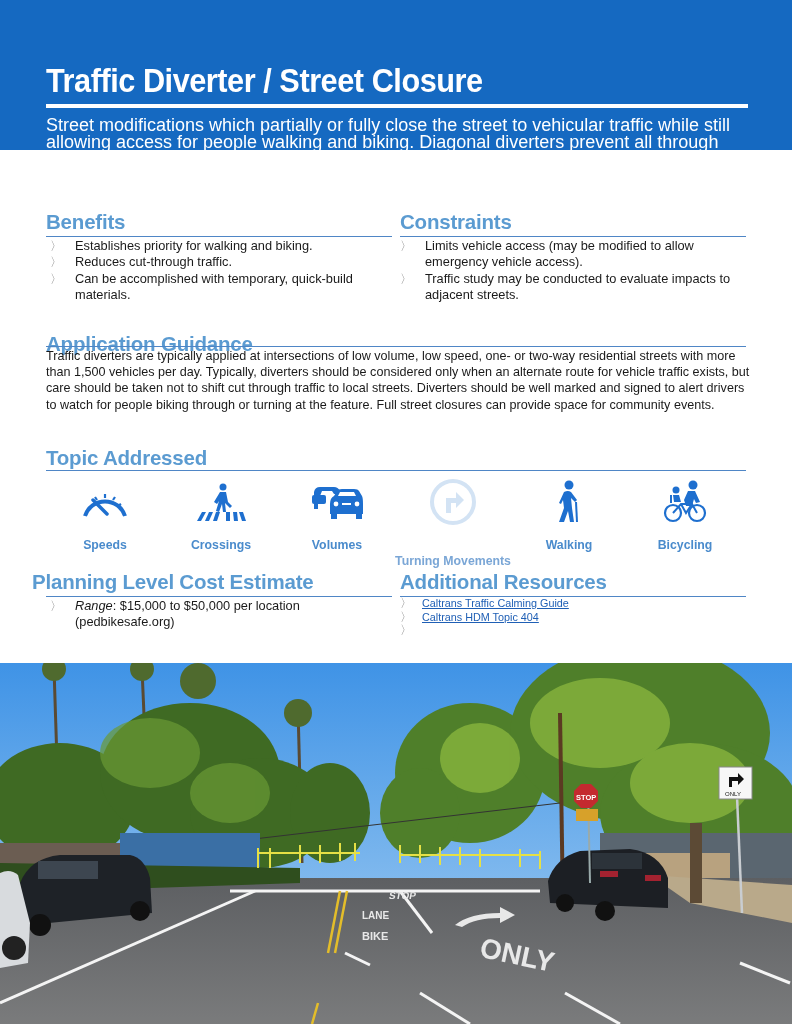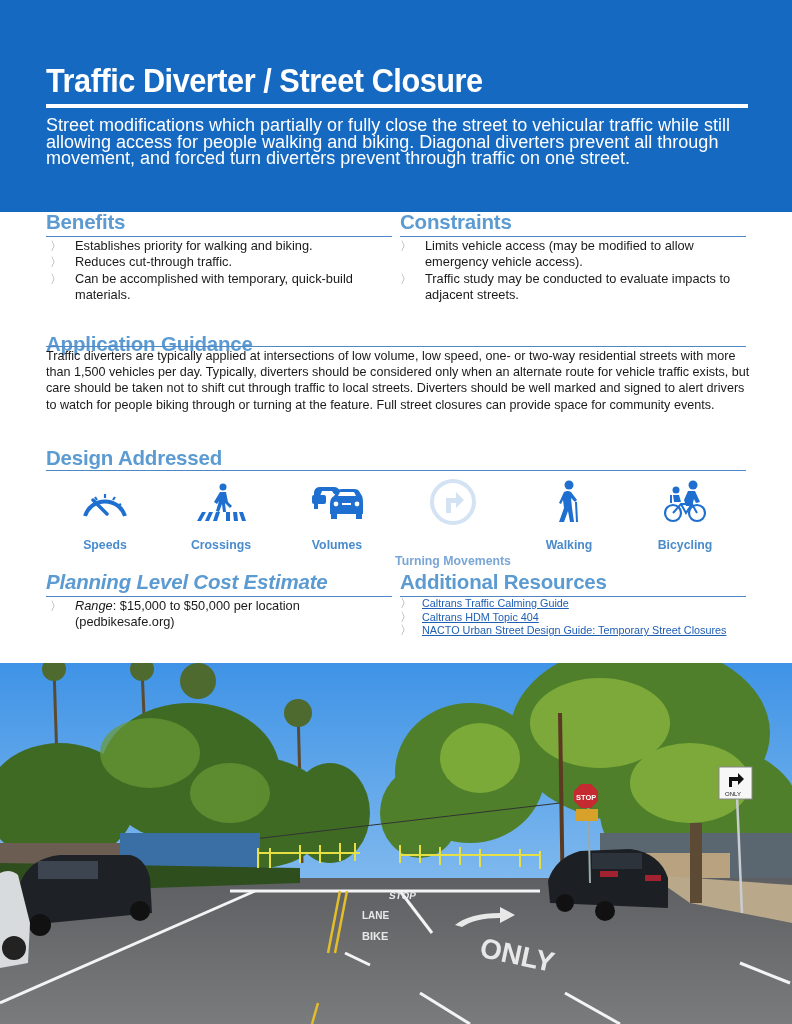--- a/index.html
+++ b/index.html
@@ -1,19 +1,19 @@
 <!DOCTYPE html>
 <html><head>
 <meta charset="utf-8">
 <style>
   * { box-sizing: border-box; margin: 0; padding: 0; }
   html, body { width: 792px; height: 1024px; background: #ffffff; overflow: hidden; }
   body { font-family: "Liberation Sans", "DejaVu Sans", sans-serif; color: #1a1a1a; position: relative; }
 
-  .hero { position: absolute; left: 0; top: 0; width: 792px; height: 212px; background: #1569c1; }
+  .hero { position: absolute; left: 0; top: 0; width: 792px; height: 150px; background: #1569c1; }
   .hero-title { position: absolute; left: 46px; top: 62px; color: #fff; font-family: "Liberation Sans", sans-serif; font-weight: bold; font-size: 33px; letter-spacing: -0.5px; transform: scaleX(0.93); transform-origin: left; white-space: nowrap; }
   .hero-rule { position: absolute; left: 46px; top: 104px; width: 702px; height: 4px; background: #ffffff; }
   .hero-desc { position: absolute; left: 46px; top: 117px; width: 710px; color: #ffffff; font-size: 18px; line-height: 16.5px; }
 
   .section-head { position: absolute; color: #5b9bd1; font-weight: bold; font-size: 20.5px; letter-spacing: -0.2px; white-space: nowrap; }
   .section-rule { position: absolute; height: 1px; background: #4f86c6; }
 
   .bullets { position: absolute; list-style: none; font-size: 12.8px; line-height: 16.3px; color: #1a1a1a; }
   .bullets li { position: relative; padding-left: 29px; }
   .bullets li .chev { position: absolute; left: 4px; top: 0; color: #8a8a8a; font-size: 12px; }
@@ -52,21 +52,21 @@
 <div class="section-rule" style="left:400px; top:236px; width:346px;"></div>
 <ul class="bullets" style="left:396px; top:238px; width:350px;">
   <li><span class="chev">〉</span><span>Limits vehicle access (may be modified to allow emergency vehicle access).</span></li>
   <li><span class="chev">〉</span><span>Traffic study may be conducted to evaluate impacts to adjacent streets.</span></li>
 </ul>
 
 <h2 class="section-head" style="left:46px; top:320px;margin-top:12px;">Application Guidance</h2>
 <div class="section-rule" style="left:46px; top:346px; width:700px;"></div>
 <p class="para">Traffic diverters are typically applied at intersections of low volume, low speed, one- or two-way residential streets with more than 1,500 vehicles per day. Typically, diverters should be considered only when an alternate route for vehicle traffic exists, but care should be taken not to shift cut through traffic to local streets. Diverters should be well marked and signed to alert drivers to watch for people biking through or turning at the feature. Full street closures can provide space for community events.</p>
 
-<h2 class="section-head" style="left:46px; top:446px;">Design Addressed</h2>
+<h2 class="section-head" style="left:46px; top:446px;">Topic Addressed</h2>
 <div class="section-rule" style="left:46px; top:470px; width:700px;"></div>
 
 <div class="issues">
 
   <div class="issue" style="left:-6px;">
     <div class="ico">
       <svg width="52" height="40" viewBox="0 0 52 40">
         <path d="M6 34 A21 21 0 0 1 46 34" fill="none" stroke="#1e6fcf" stroke-width="4" stroke-linecap="butt"></path>
         <g stroke="#1e6fcf" stroke-width="2.2">
           <line x1="26" y1="12" x2="26" y2="16"></line>
@@ -147,32 +147,32 @@
         <rect x="8" y="15" width="2" height="8" fill="#1e6fcf"></rect>
         <circle cx="11" cy="33" r="8" fill="none" stroke="#1e6fcf" stroke-width="2.2"></circle>
         <circle cx="35" cy="33" r="8" fill="none" stroke="#1e6fcf" stroke-width="2.2"></circle>
         <path d="M11 33 L19 24 L30 24 L35 33 M19 24 L24 33 L30 24" fill="none" stroke="#1e6fcf" stroke-width="2"></path>
       </svg>
     </div>
     <div class="lbl">Bicycling</div>
   </div>
 </div>
 
-<h2 class="section-head" style="left:46px; top:570px;font-style:italic;">Planning Level Cost Estimate</h2>
+<h2 class="section-head" style="left:32px; top:570px;">Planning Level Cost Estimate</h2>
 <div class="section-rule" style="left:46px; top:596px; width:346px;"></div>
 <ul class="bullets" style="left:46px; top:598px; width:320px;">
   <li><span class="chev">〉</span><em>Range</em><span>: $15,000 to $50,000 per location (pedbikesafe.org)</span></li>
 </ul>
 
 <h2 class="section-head" style="left:400px; top:570px;">Additional Resources</h2>
 <div class="section-rule" style="left:400px; top:596px; width:346px;"></div>
 <ul class="bullets links" style="left:396px; top:597px; width:360px;">
   <li><span class="chev">〉</span><a href="#">Caltrans Traffic Calming Guide</a></li>
   <li><span class="chev">〉</span><a href="#">Caltrans HDM Topic 404</a></li>
-  <li><span class="chev">〉</span><a href="#">NACTO Urban Street Design Guide: Temporary Street Closures</a></li>
+  <li><span class="chev">〉</span></li>
 </ul>
 
 <div class="photo">
   <svg width="792" height="361" viewBox="0 0 792 361">
     <defs>
       <linearGradient id="sky" x1="0" y1="0" x2="0" y2="1">
         <stop offset="0" stop-color="#3f93e6"></stop>
         <stop offset="1" stop-color="#a9d1f3"></stop>
       </linearGradient>
       <linearGradient id="road" x1="0" y1="0" x2="0" y2="1">

